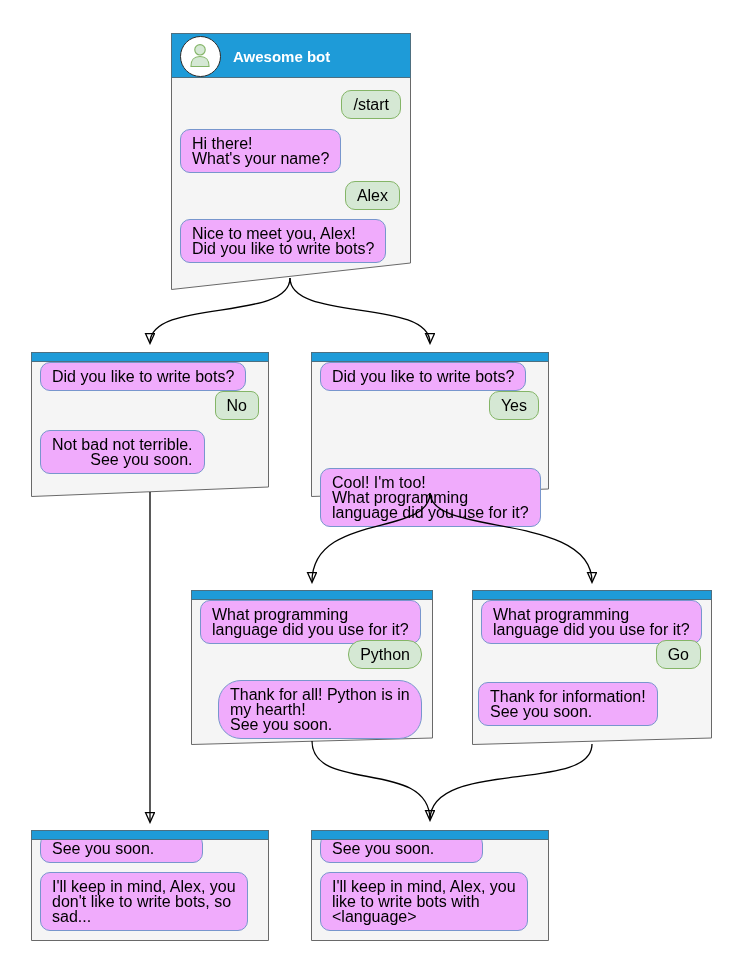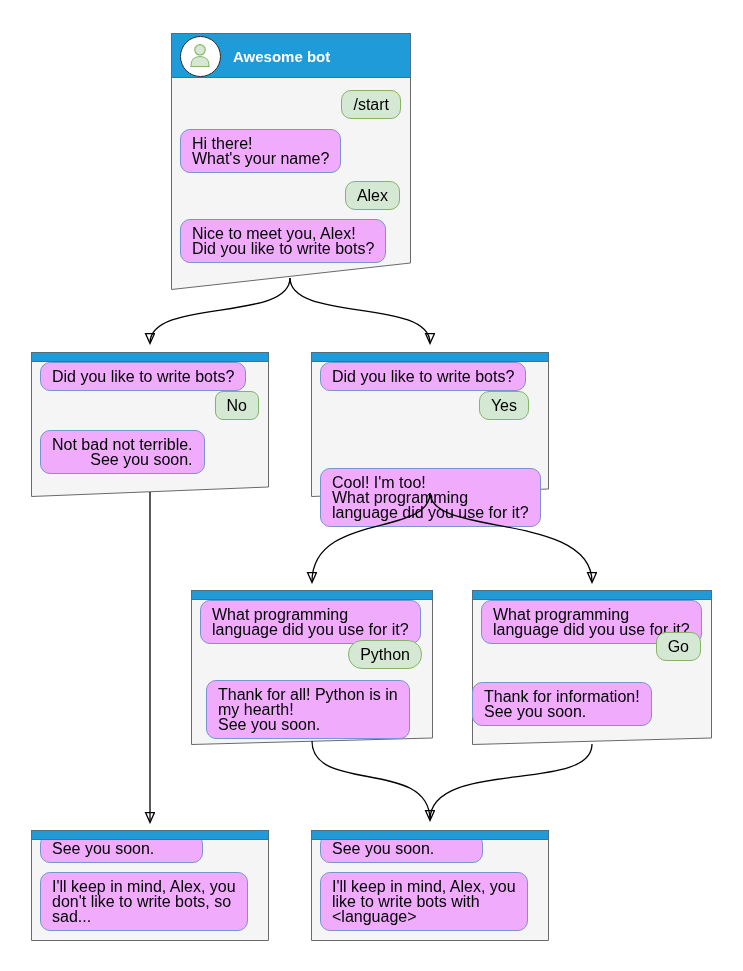--- a/index.html
+++ b/index.html
@@ -70,48 +70,48 @@
     <span class="bubble bot" style="top:78px;left:9px;text-align:right;">Not bad not terrible.
 See you soon.</span>
   </div>
 
   <div class="window" style="left:311px;top:352px;width:238px;height:145px;">
     <svg class="shape" width="238" height="145" viewBox="0 0 238 145">
       <polygon points="0.5,0.5 237.5,0.5 237.5,137 0.5,144.5"></polygon>
     </svg>
     <div class="win-header strip"></div>
     <span class="bubble bot" style="top:10px;left:9px;">Did you like to write bots?</span>
-    <span class="bubble user" style="top:39px;right:20px;">Yes</span>
+    <span class="bubble user" style="top:39px;right:10px;">Yes</span>
     <span class="bubble bot" style="top:78px;left:9px;margin-top:38px;">Cool! I'm too!
 What programming
 language did you use for it?</span>
   </div>
 
   <div class="window" style="left:191px;top:590px;width:242px;height:155px;">
     <svg class="shape" width="242" height="155" viewBox="0 0 242 155">
       <polygon points="0.5,0.5 241.5,0.5 241.5,148 0.5,154.5"></polygon>
     </svg>
     <div class="win-header strip"></div>
     <span class="bubble bot" style="top:10px;left:9px;">What programming
 language did you use for it?</span>
     <span class="bubble user" style="top:50px;right:11px;border-radius:14px;">Python</span>
-    <span class="bubble bot" style="top:90px;left:15px;">Thank for all! Python is in
+    <span class="bubble bot" style="top:90px;left:27px;border-radius:23px;">Thank for all! Python is in
 my hearth!
 See you soon.</span>
   </div>
 
   <div class="window" style="left:472px;top:590px;width:240px;height:155px;">
     <svg class="shape" width="240" height="155" viewBox="0 0 240 155">
       <polygon points="0.5,0.5 239.5,0.5 239.5,148 0.5,154.5"></polygon>
     </svg>
     <div class="win-header strip"></div>
     <span class="bubble bot" style="top:10px;left:9px;">What programming
 language did you use for it?</span>
-    <span class="bubble user" style="top:42px;right:11px;">Go</span>
-    <span class="bubble bot" style="top:92px;left:0;">Thank for information!
+    <span class="bubble user" style="top:50px;right:11px;">Go</span>
+    <span class="bubble bot" style="top:92px;left:6px;">Thank for information!
 See you soon.</span>
   </div>
 
   <div class="window" style="left:31px;top:830px;width:238px;height:111px;">
     <svg class="shape" width="238" height="111" viewBox="0 0 238 111">
       <polygon points="0.5,0.5 237.5,0.5 237.5,110.5 0.5,110.5"></polygon>
     </svg>
     <div class="win-header strip"></div>
     <span class="bubble bot" style="top:4px;left:9px;width:163px;">See you soon.</span>
     <span class="bubble bot" style="top:42px;left:9px;">I'll keep in mind, Alex, you

